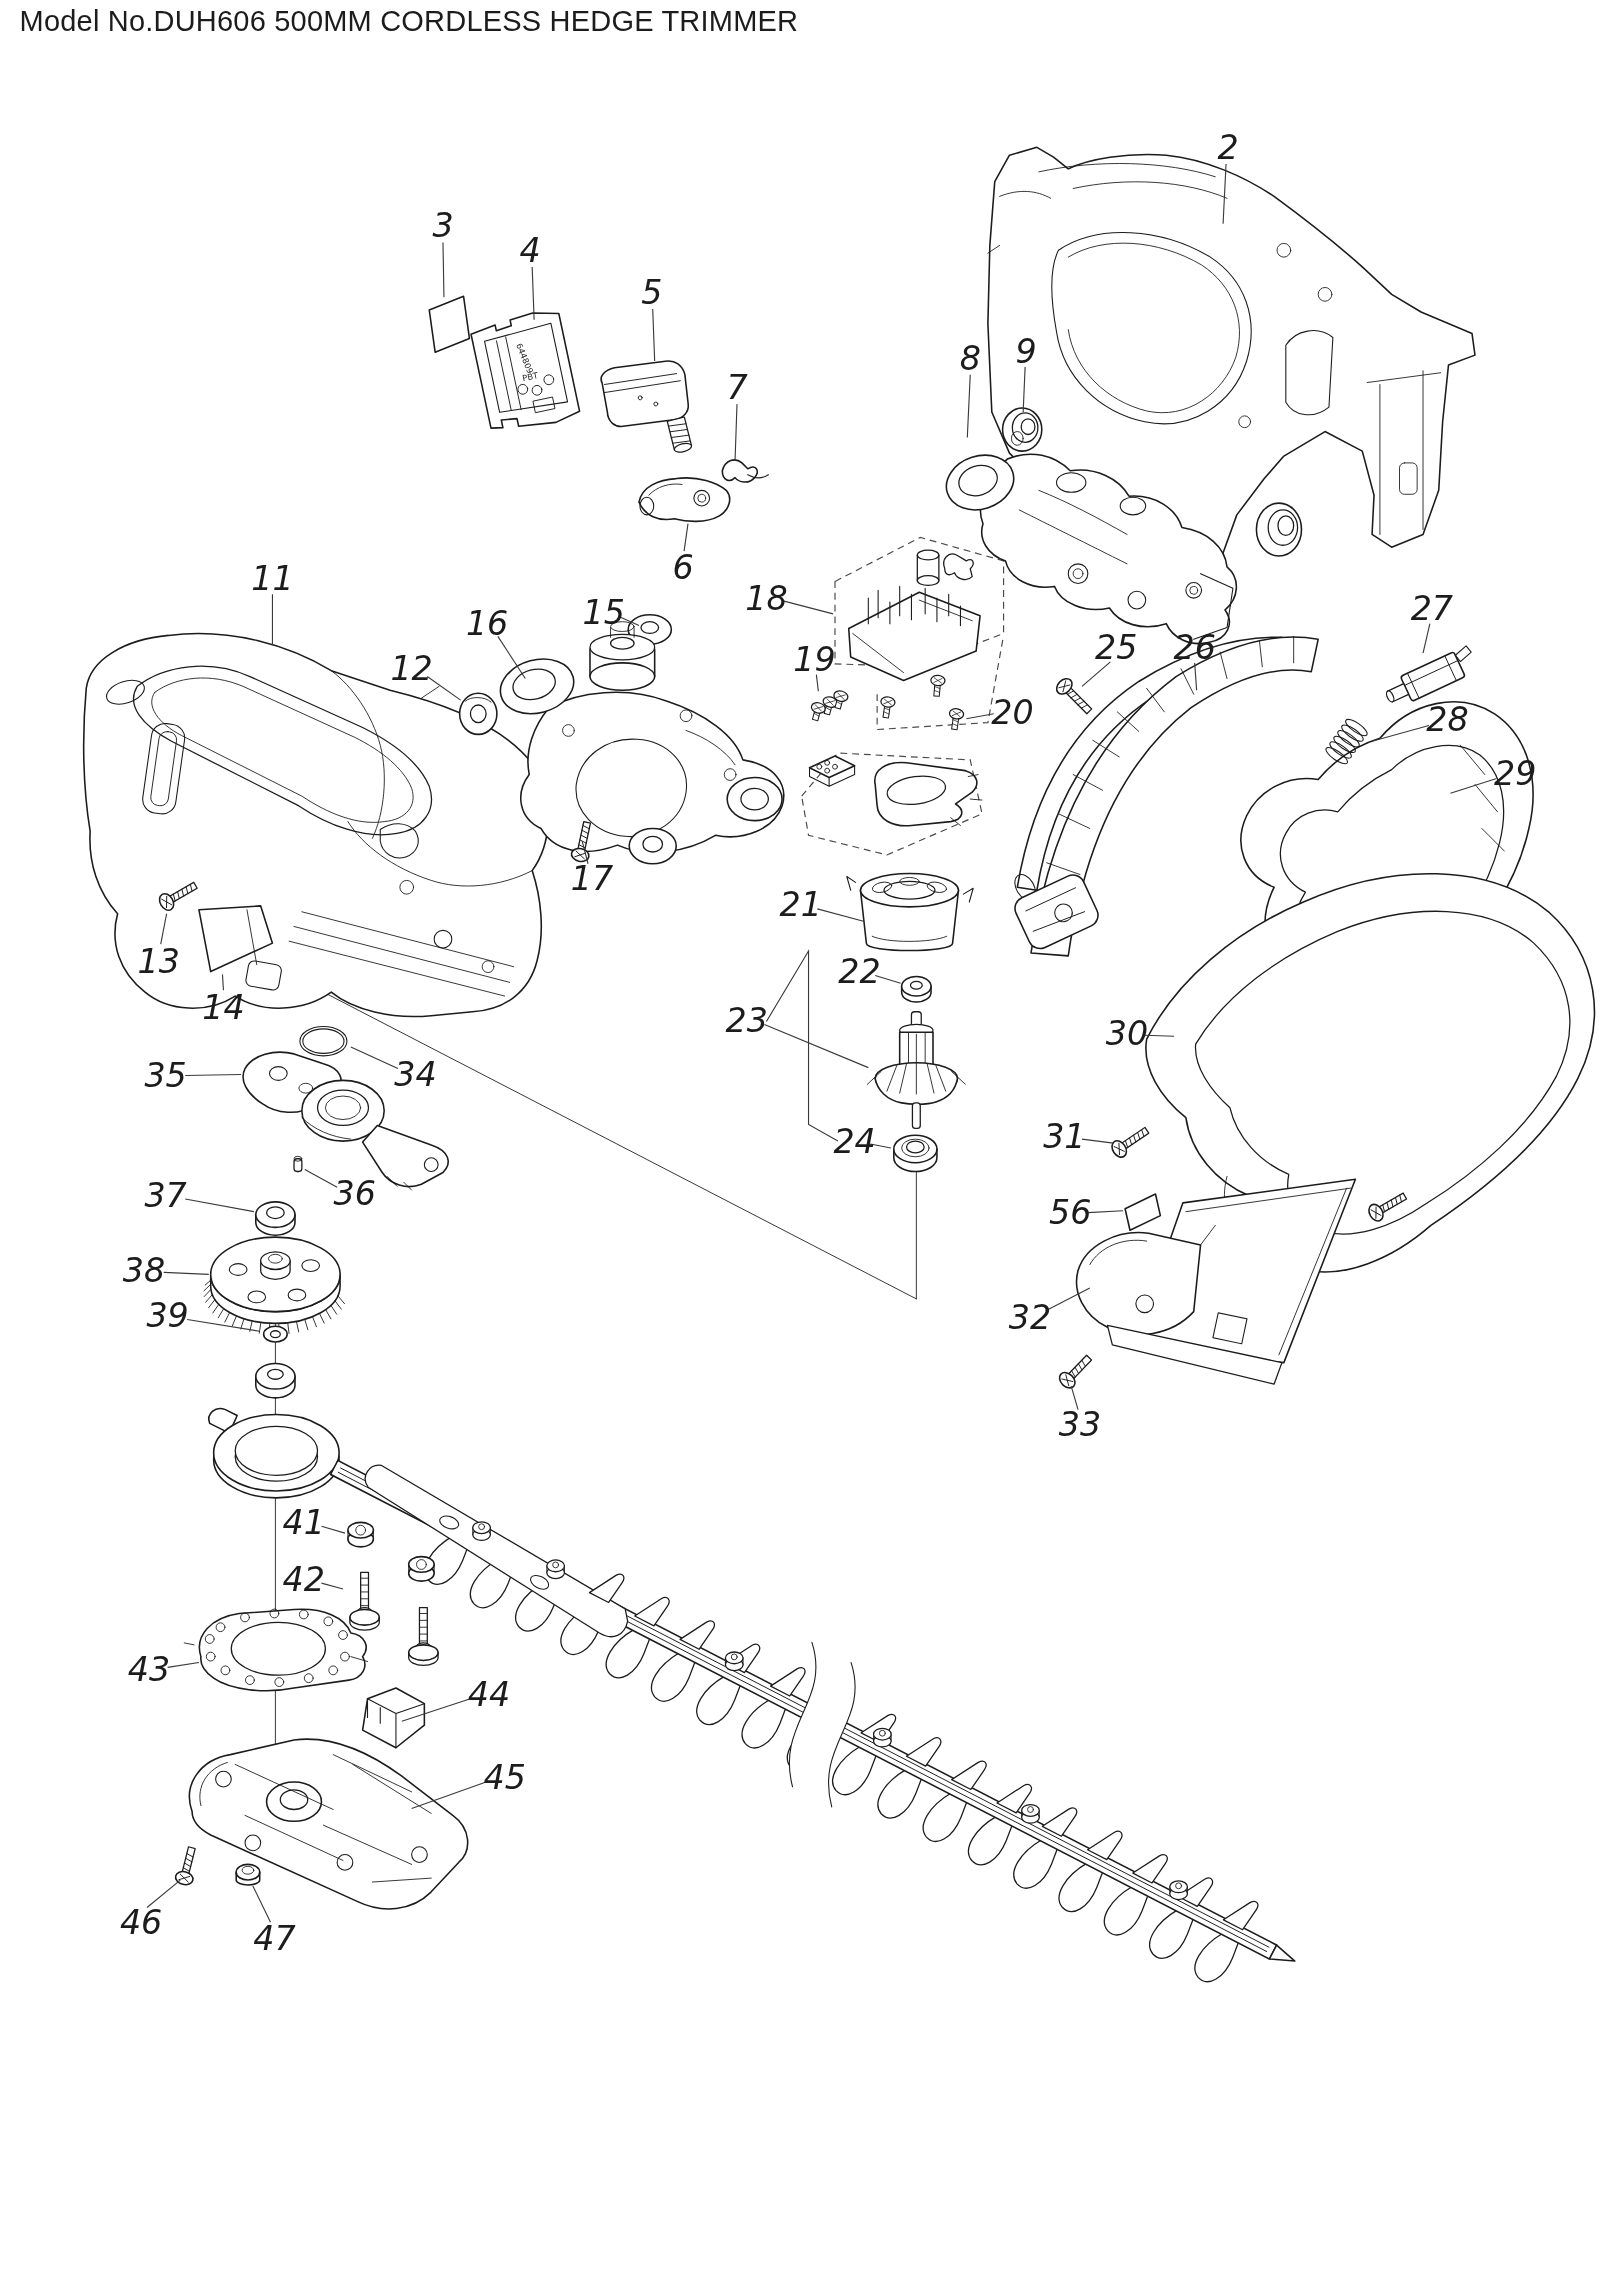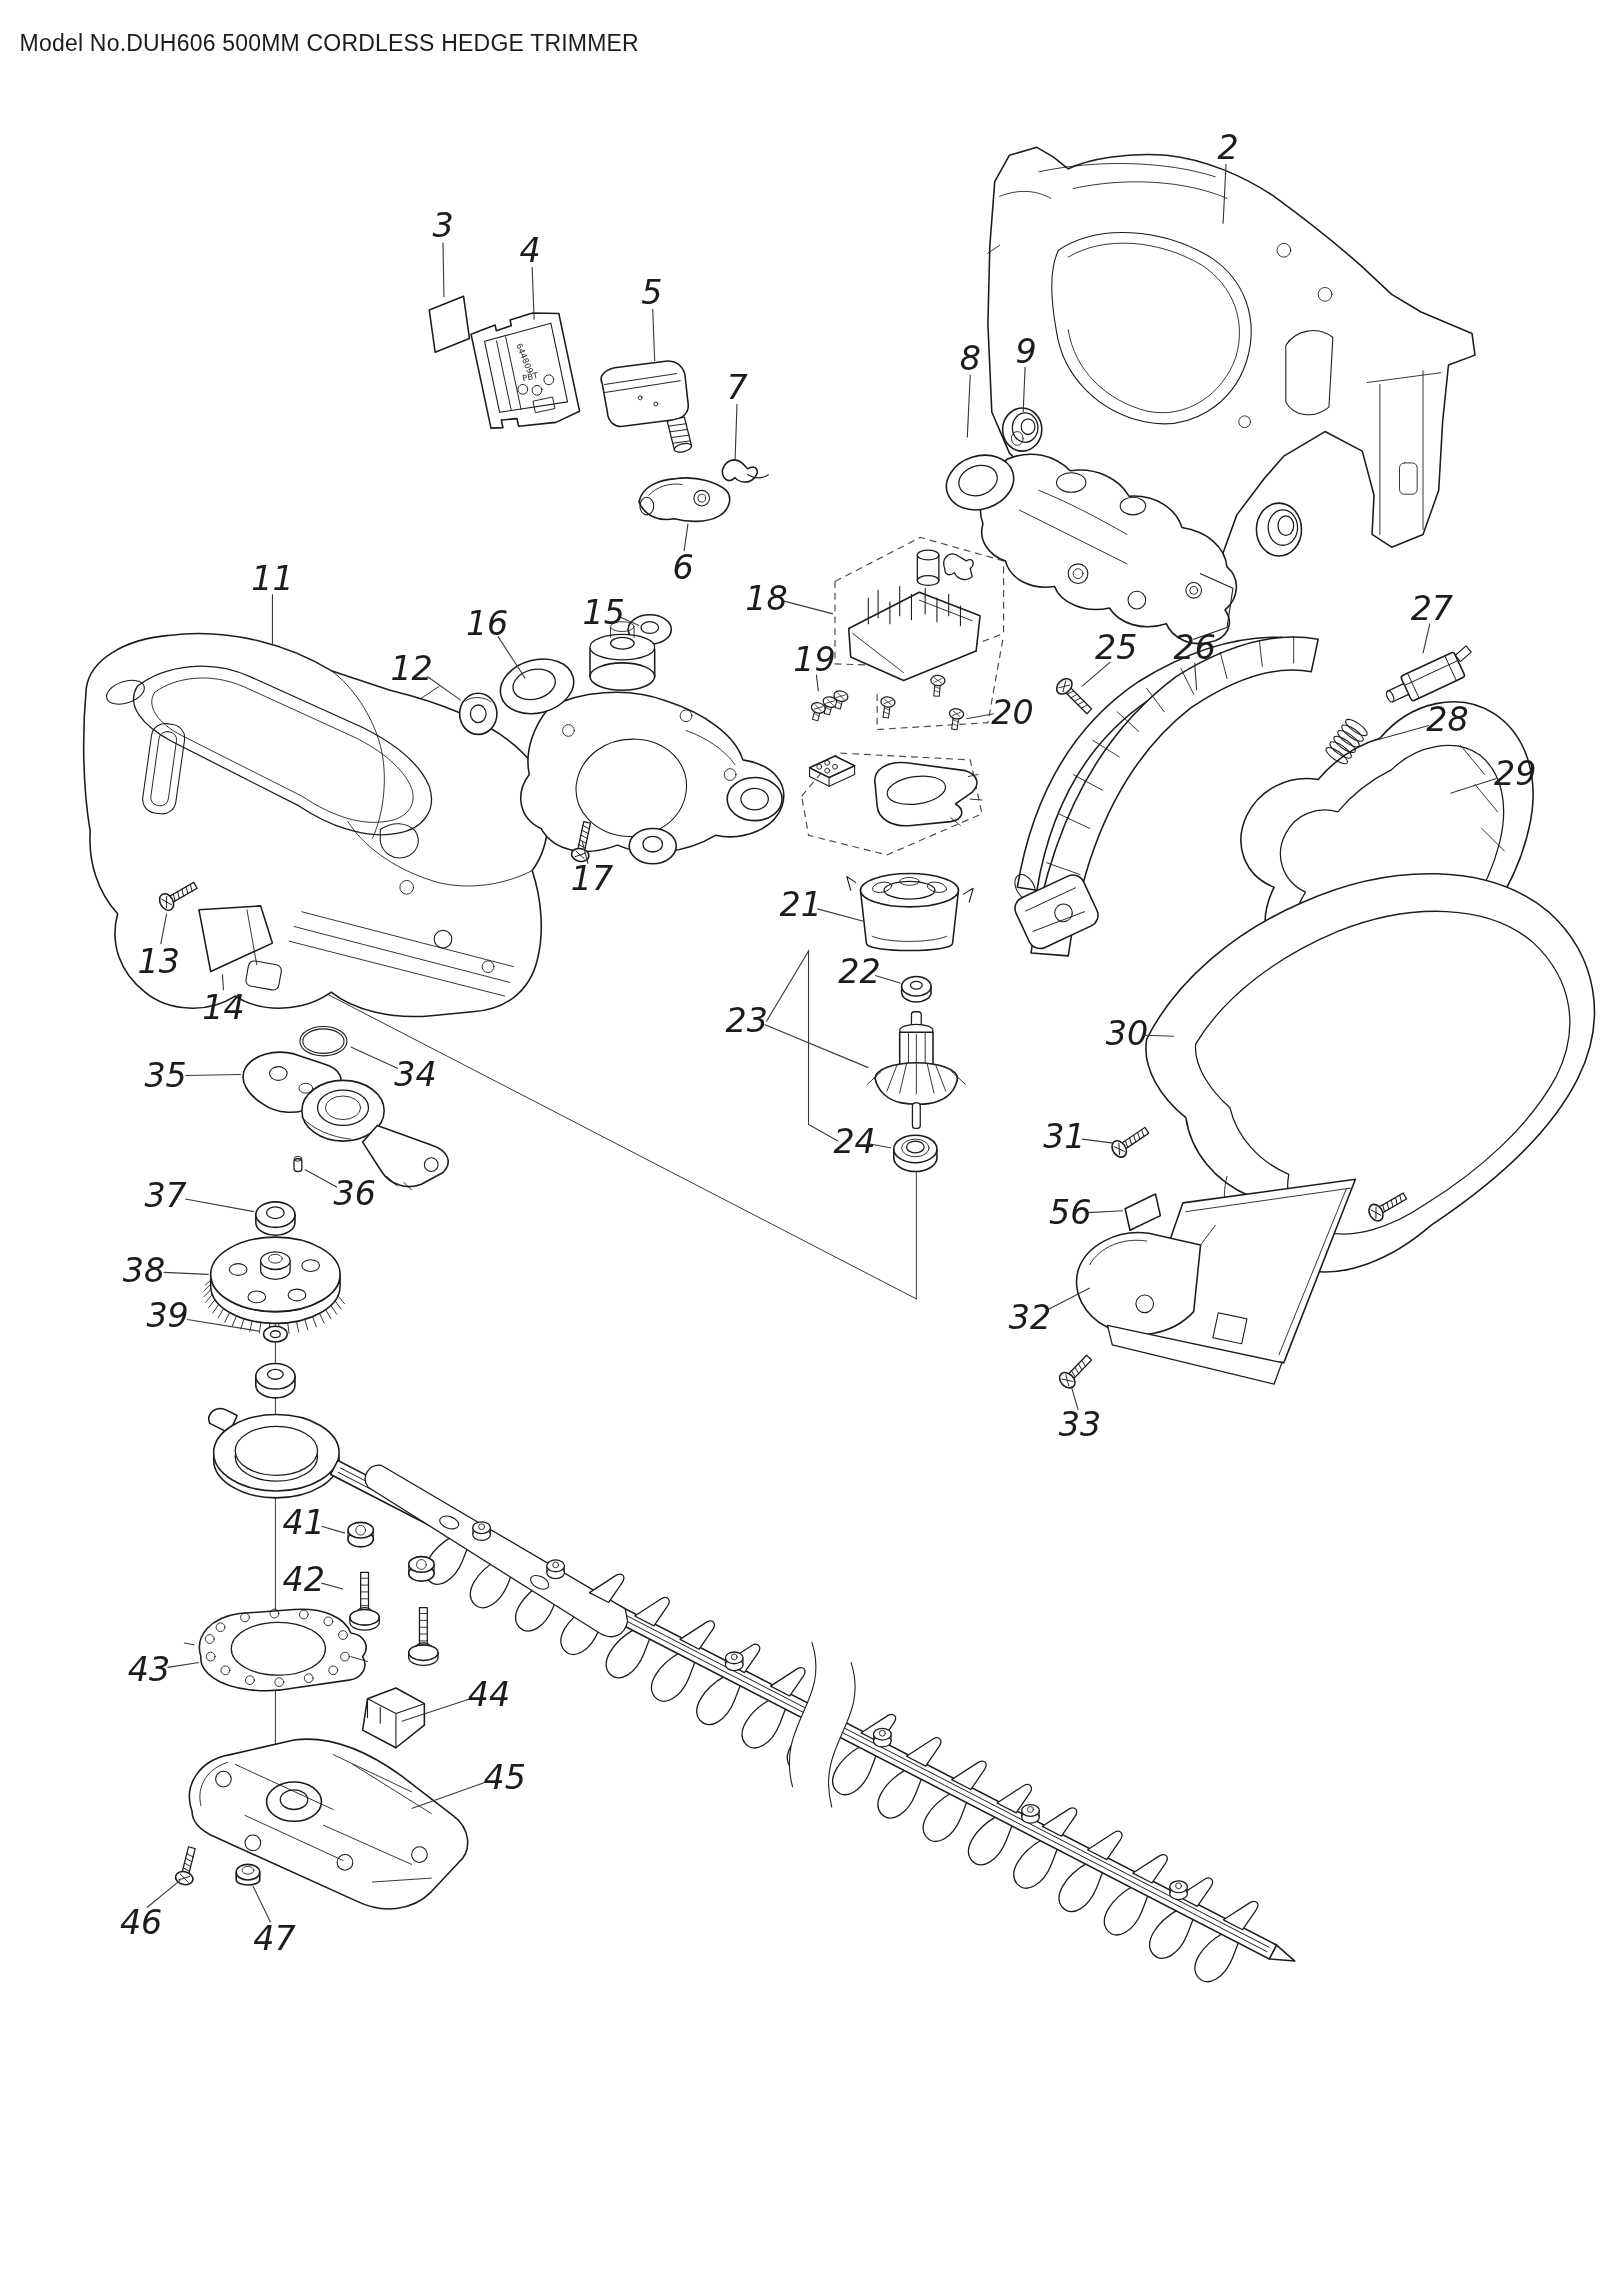--- a/index.html
+++ b/index.html
@@ -1,18 +1,18 @@
 <!DOCTYPE html>
 <html><head>
 <meta charset="utf-8">
 <style>
   html,body{margin:0;padding:0;background:#fff;}
   #page{position:relative;width:1621px;height:2293px;background:var(--bg,#fff);
         font-family:"Liberation Sans", sans-serif;overflow:hidden;}
-  #title{position:absolute;left:19.6px;top:30px;font-size:23px;letter-spacing:0.2px;
+  #title{position:absolute;left:19.6px;top:5px;font-size:29px;letter-spacing:0.2px;
          color:var(--ink,#1c1c1c);font-family:"Liberation Sans",sans-serif;}
   svg{position:absolute;left:0;top:0;color:var(--ink,#1c1c1c);}
   .p   {fill:#fff;stroke:currentColor;stroke-width:1.6;stroke-linejoin:round;stroke-linecap:round;}
   .p2  {fill:#fff;stroke:currentColor;stroke-width:1.3;stroke-linejoin:round;stroke-linecap:round;}
   .d   {fill:none;stroke:currentColor;stroke-width:1.1;stroke-linejoin:round;stroke-linecap:round;}
   .thin{fill:none;stroke:currentColor;stroke-width:.9;stroke-linecap:round;}
   .dash{fill:none;stroke:#4a4a4a;stroke-width:1.2;stroke-dasharray:7 5;}
   .lead{stroke:#3a3a3a;stroke-width:1.15;fill:none;}
   .lbl {font-family:"DejaVu Sans",sans-serif;font-style:italic;font-size:34px;
         font-weight:500;fill:var(--ink,#1c1c1c);text-anchor:middle;}

